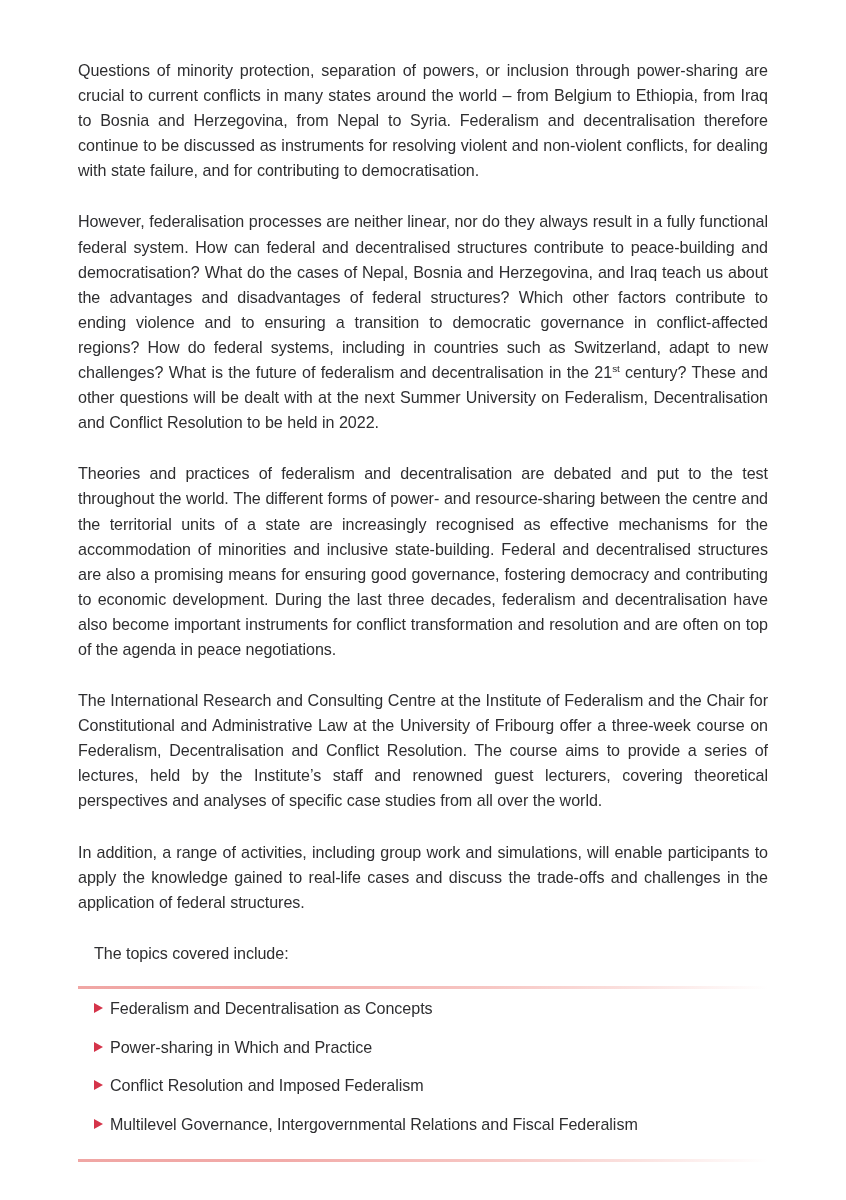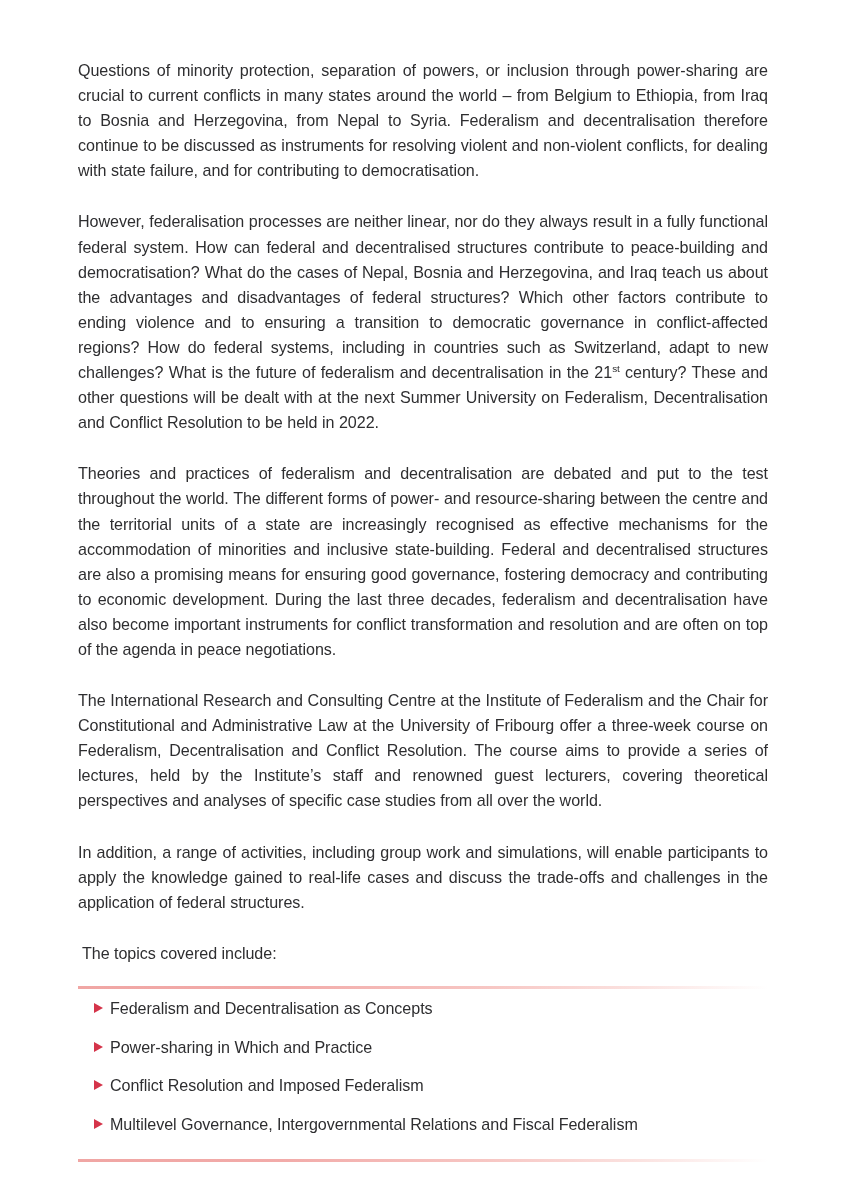--- a/index.html
+++ b/index.html
@@ -43,21 +43,21 @@
     letter-spacing: -0.05px;
     word-spacing: 0.1px;
     hyphens: manual;
   }
 
   p.body-text:last-of-type {
     margin-bottom: 0;
   }
 
   .lead-in {
-    margin: 0 0 20px 4px;
+    margin: 0 0 20px 16px;
     font-size: 16.1px;
     line-height: 25.1px;
     color: #2e2e30;
     text-align: left;
     letter-spacing: -0.05px;
   }
 
   sup.ordinal {
     font-size: 0.62em;
     vertical-align: super;

